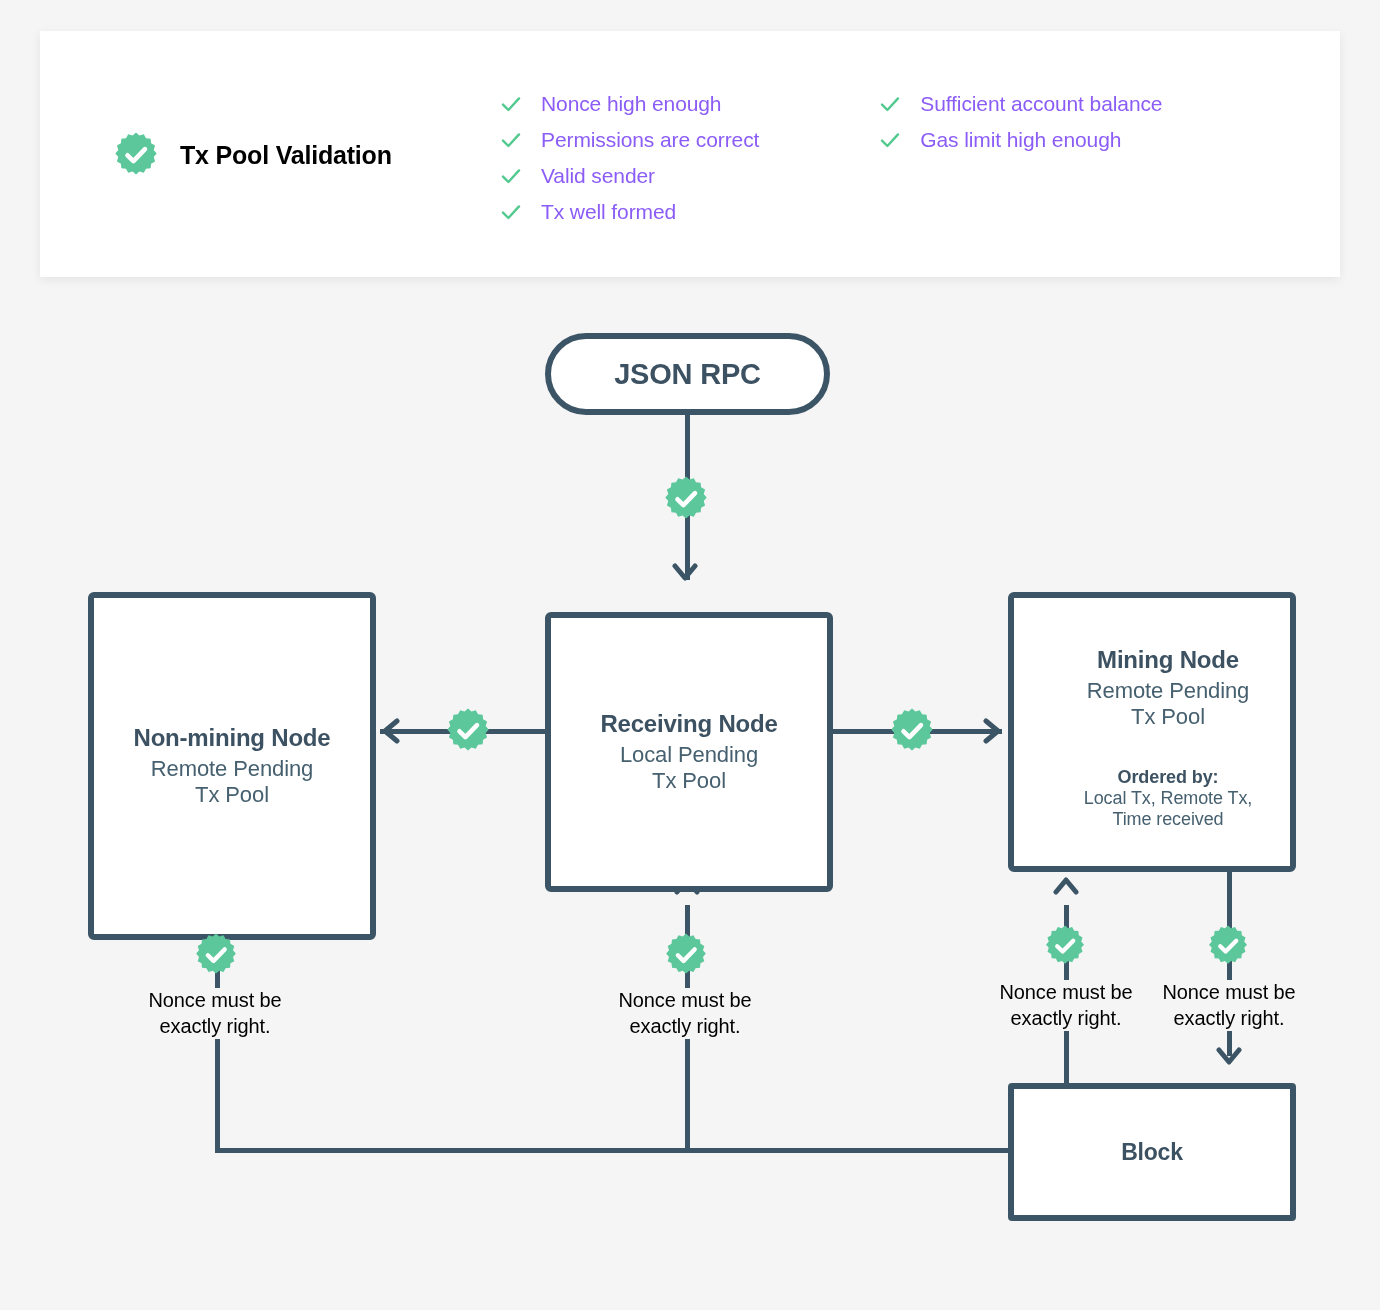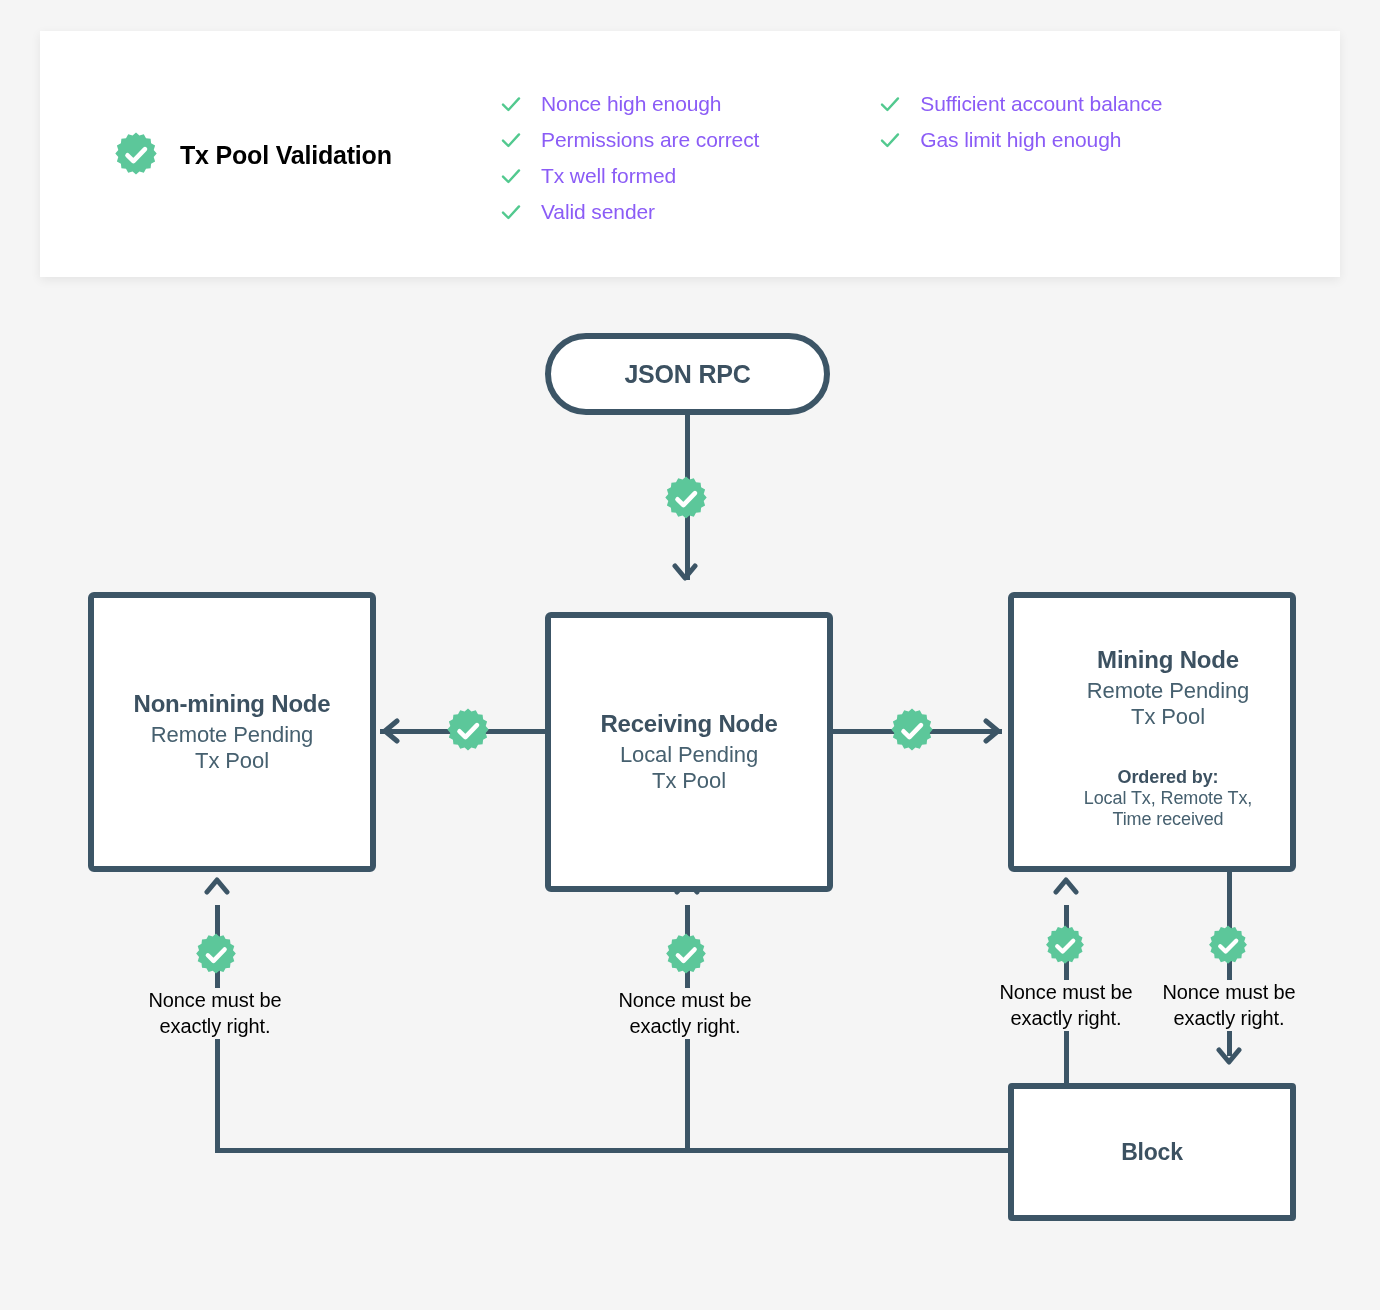--- a/index.html
+++ b/index.html
@@ -72,23 +72,23 @@
   }
   .node-extra {
     font-size: 18px; color: #46606f; line-height: 1.2;
     letter-spacing: -0.1px;
   }
 
   #json-rpc {
     left: 545px; top: 333px; width: 285px; height: 82px;
     border-radius: 41px;
   }
-  #json-rpc .node-title { font-size: 25px; }
-
-  #node-nonmining { left: 88px; top: 592px; width: 288px; height: 280px; border-radius: 6px; }
+  #json-rpc .node-title { font-size: 29px; }
+
+  #node-nonmining { left: 88px; top: 592px; width: 288px; height: 348px; border-radius: 6px; }
   #node-receiving { left: 545px; top: 592px; width: 288px; height: 280px; border-radius: 6px; margin-top: 20px; }
   #node-mining    { left: 1008px; top: 592px; width: 288px; height: 280px; border-radius: 6px; padding-left: 32px; }
   #node-mining    { justify-content: flex-start; padding-top: 48px; }
   #node-block {
     left: 1008px; top: 1083px; width: 288px; height: 138px; border-radius: 4px;
   }
   #node-block .node-title { font-size: 23px; }
   #node-block .node-sub { font-size: 20px; }
 
   
@@ -144,29 +144,29 @@
               </svg>
           </span>
           <span class="label">Permissions are correct</span>
         </div>
         <div class="check-row">
           <span class="tick">
             <svg width="22" height="22" viewBox="0 0 22 22">
                 <path d="M3 11.6 L8.4 17 L19 5.4" fill="none" stroke="#52c98f" stroke-width="2.4" stroke-linecap="round" stroke-linejoin="round"></path>
               </svg>
           </span>
+          <span class="label">Valid sender</span>
+        </div>
+        <div class="check-row">
+          <span class="tick">
+            <svg width="22" height="22" viewBox="0 0 22 22">
+                <path d="M3 11.6 L8.4 17 L19 5.4" fill="none" stroke="#52c98f" stroke-width="2.4" stroke-linecap="round" stroke-linejoin="round"></path>
+              </svg>
+          </span>
           <span class="label">Tx well formed</span>
-        </div>
-        <div class="check-row">
-          <span class="tick">
-            <svg width="22" height="22" viewBox="0 0 22 22">
-                <path d="M3 11.6 L8.4 17 L19 5.4" fill="none" stroke="#52c98f" stroke-width="2.4" stroke-linecap="round" stroke-linejoin="round"></path>
-              </svg>
-          </span>
-          <span class="label">Valid sender</span>
         </div>
       </div>
 
       <div class="check-col">
         <div class="check-row">
           <span class="tick">
             <svg width="22" height="22" viewBox="0 0 22 22">
                 <path d="M3 11.6 L8.4 17 L19 5.4" fill="none" stroke="#52c98f" stroke-width="2.4" stroke-linecap="round" stroke-linejoin="round"></path>
               </svg>
           </span>

